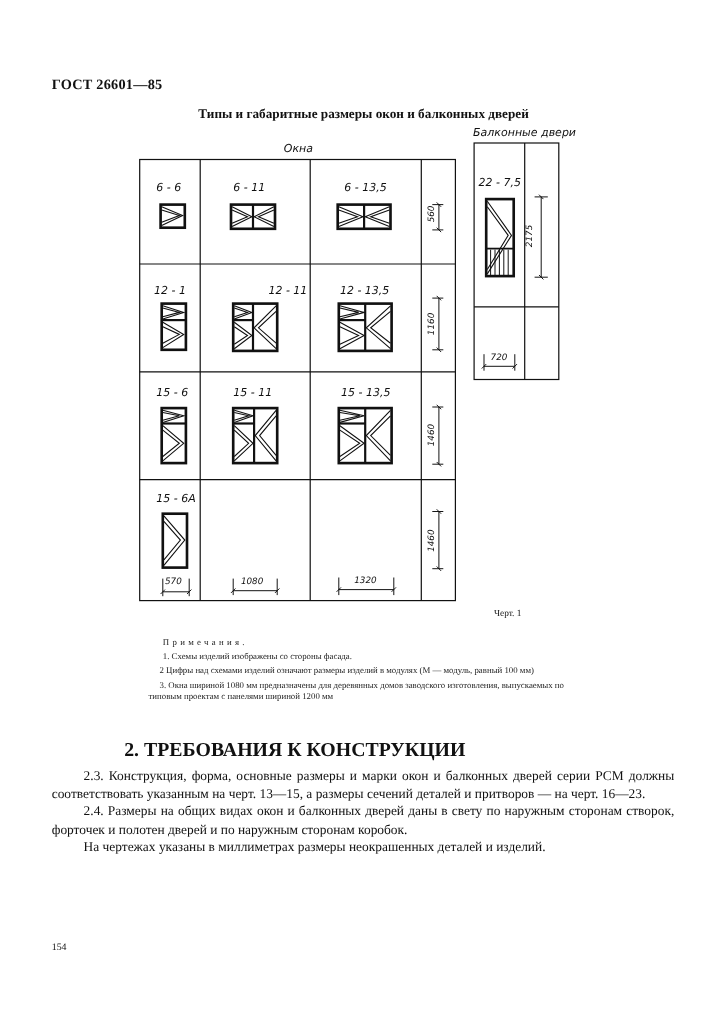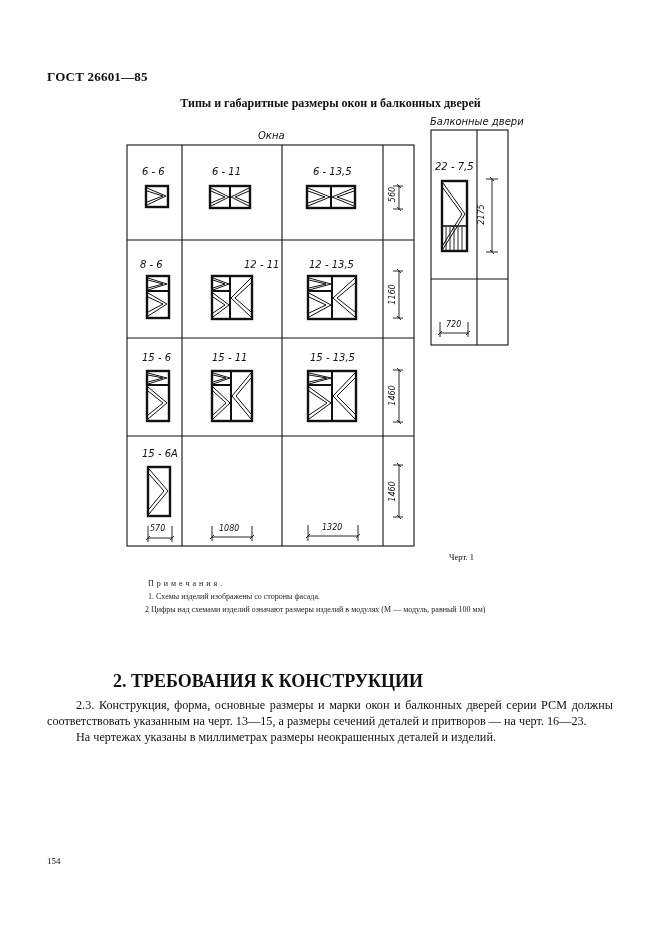--- a/index.html
+++ b/index.html
@@ -159,21 +159,21 @@
     <line x1="440" y1="333" x2="468" y2="333" marker-start="url(#tick)" marker-end="url(#tick)"></line>
     <line x1="440" y1="322" x2="440" y2="337"></line>
       <line x1="468" y1="322" x2="468" y2="337"></line>
   </g>
 </svg>
 
 <div class="abs hand" style="left:142px;top:166px;font-size:10px;">6 - 6</div>
 <div class="abs hand" style="left:212px;top:166px;font-size:10px;">6 - 11</div>
 <div class="abs hand" style="left:313px;top:166px;font-size:10px;">6 - 13,5</div>
 
-<div class="abs hand" style="left:140px;top:259px;font-size:10px;">8 - 6</div>
+<div class="abs hand" style="left:140px;top:259px;font-size:10px;">12 - 1</div>
 <div class="abs hand" style="left:210px;top:259px;font-size:10px;margin-left:34px;">12 - 11</div>
 <div class="abs hand" style="left:309px;top:259px;font-size:10px;">12 - 13,5</div>
 
 <div class="abs hand" style="left:142px;top:352px;font-size:10px;">15 - 6</div>
 <div class="abs hand" style="left:212px;top:352px;font-size:10px;">15 - 11</div>
 <div class="abs hand" style="left:310px;top:352px;font-size:10px;">15 - 13,5</div>
 
 <div class="abs hand" style="left:142px;top:448px;font-size:10px;">15 - 6A</div>
 
 <div class="abs hand" style="left:378px;top:190px;width:28px;font-size:8px;transform:rotate(-90deg);text-align:center;">560</div>
@@ -188,22 +188,24 @@
 <div class="abs hand" style="left:435px;top:161px;font-size:10px;">22 - 7,5</div>
 <div class="abs hand" style="left:467px;top:210px;width:28px;font-size:8px;transform:rotate(-90deg);text-align:center;">2175</div>
 <div class="abs hand" style="left:446px;top:320px;font-size:8px;">720</div>
 
 <div class="abs chert">Черт. 1</div>
 
 <div class="abs notes">
   <p class="h">Примечания.</p>
   <p>1. Схемы изделий изображены со стороны фасада.</p>
   <p style="margin-left:-10px;text-indent:10px;">2 Цифры над схемами изделий означают размеры изделий в модулях (М — модуль, равный 100 мм)</p>
+  <p style="margin-left:-10px;text-indent:10px;">3. Окна шириной 1080 мм предназначены для деревянных домов заводского изготовления, выпускаемых по типовым проектам с панелями шириной 1200 мм</p>
 </div>
 
 <div class="abs sec-title">2. ТРЕБОВАНИЯ К КОНСТРУКЦИИ</div>
 
 <div class="abs body-text">
   <p>2.3. Конструкция, форма, основные размеры и марки окон и балконных дверей серии РСМ должны соответствовать указанным на черт. 13—15, а размеры сечений деталей и притворов — на черт. 16—23.</p>
+  <p>2.4. Размеры на общих видах окон и балконных дверей даны в свету по наружным сторонам створок, форточек и полотен дверей и по наружным сторонам коробок.</p>
   <p>На чертежах указаны в миллиметрах размеры неокрашенных деталей и изделий.</p>
 </div>
 
 <div class="abs page-num">154</div>
 
 </body></html>

